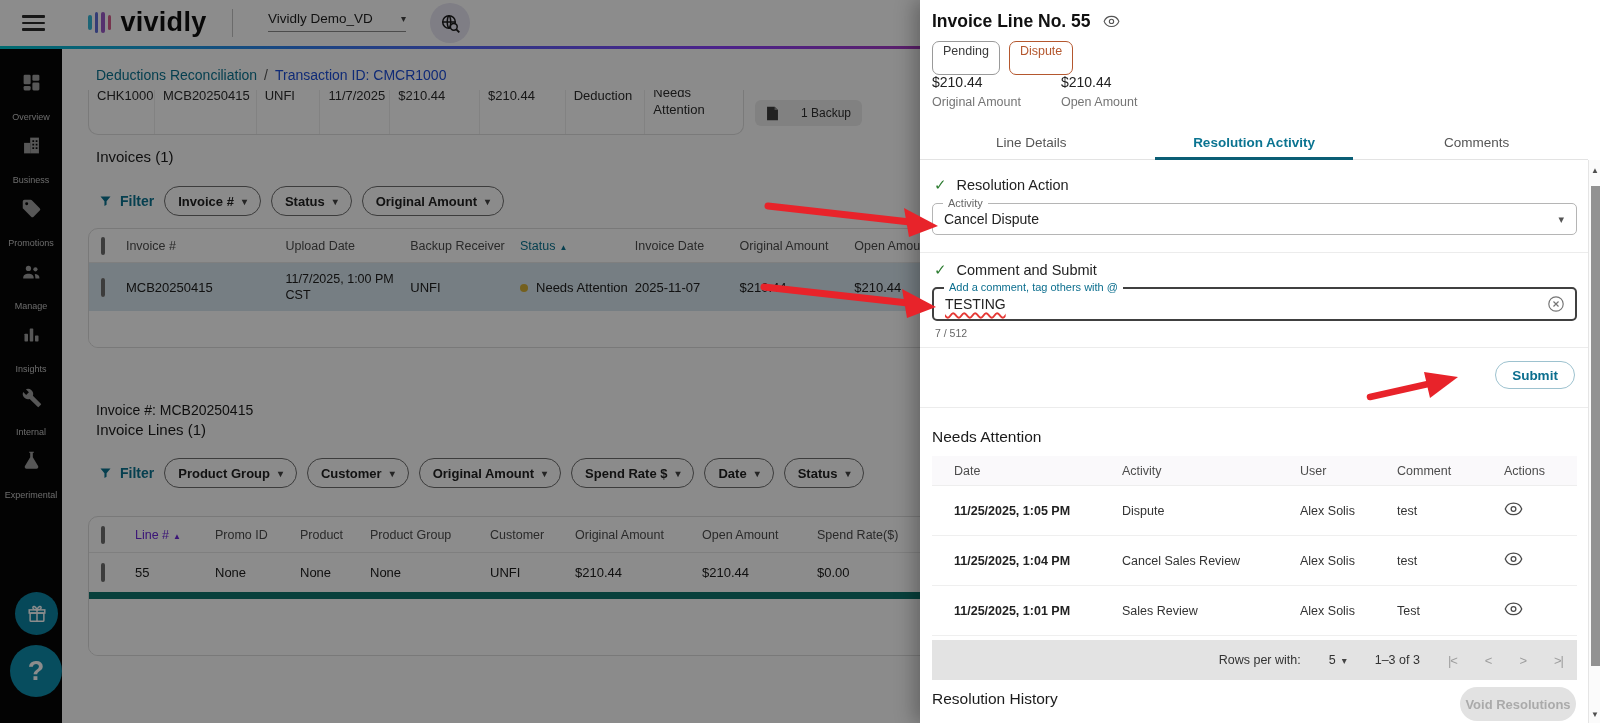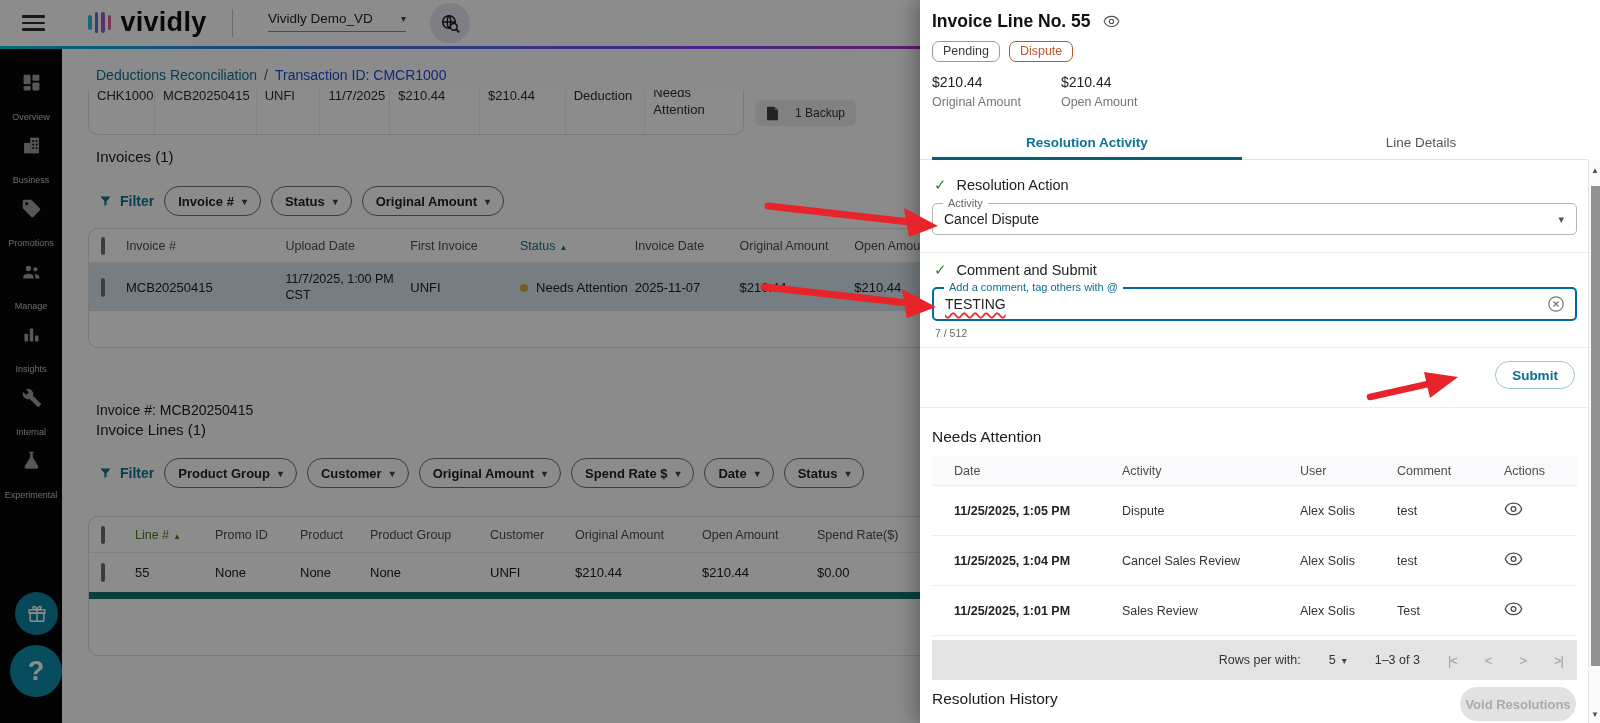--- a/index.html
+++ b/index.html
@@ -36,21 +36,21 @@
   .help-btn { left:10px; top:596px; width:52px; height:52px; background:#0d8cab; color:#fff; font-size:27px; font-weight:700; }
   
   .main { position:absolute; left:62px; top:49px; width:1538px; height:674px; z-index:1; }
   .breadcrumb { position:absolute; left:34px; top:18px; font-size:14px; }
   .breadcrumb .link { color:#0b7491; cursor:pointer; }
   .breadcrumb .sep { color:#555; margin:0 7px; }
   .breadcrumb .cur { color:#1d4ed8; }
   .txn-box { position:absolute; left:26px; top:41px; width:656px; height:45px; background:#fff; border:1px solid #dedede; border-top:none; border-radius:0 0 10px 10px; overflow:hidden; display:flex; }
   .txn-cell { border-right:1px solid #ededed; font-size:13px; color:#2c2c2c; padding:0 4px 0 8px; margin-top:-3px; line-height:17px; }
   .txn-cell:last-child { border-right:none; }
-  .backup-chip { position:absolute; left:693px; top:51px; height:26px; background:#ebebeb; border-radius:6px; display:flex; align-items:center; gap:16px; padding:0 11px; font-size:12px; color:#2e2e2e; cursor:pointer; }
+  .backup-chip { position:absolute; left:693px; top:51px; height:26px; background:#ebebeb; border-radius:6px; display:flex; align-items:center; gap:22px; padding:0 11px; font-size:12px; color:#2e2e2e; cursor:pointer; }
   .sec-title { position:absolute; font-size:15px; color:#1b1b1b; }
   .filter-row { position:absolute; height:30px; display:flex; align-items:center; gap:10px; }
   .filter-lab { display:flex; align-items:center; gap:7px; color:#0b7491; font-size:14px; font-weight:600; cursor:pointer; }
   .pill { height:30px; border:1px solid #6e6e6e; border-radius:16px; padding:0 13px; display:flex; align-items:center; gap:8px; font-size:13px; font-weight:600; color:#222; background:transparent; cursor:pointer; }
   .caret { font-size:10px; color:#444; }
   .tbl { position:absolute; left:26px; width:872px; background:#fff; border:1px solid #dcdcdc; border-radius:10px; overflow:hidden; }
   .trow { display:flex; align-items:center; }
   .thead { height:34px; border-bottom:1px solid #e8e8e8; font-size:12.5px; color:#4d4d4d; }
   .tcell { padding-right:6px; }
   .cbx { width:17px; height:17px; border:2px solid #6e6e6e; border-radius:2px; background:#fff; margin-left:12px; cursor:pointer; }
@@ -60,37 +60,37 @@
   .sel { background:#d7e5ee; height:48px; }
   .emptyrow { background:#fff; }
   .dot { display:inline-block; width:8px; height:8px; border-radius:50%; background:#d4af37; margin-right:8px; }
   .small2l { font-size:12.5px; line-height:1.3; }
   
   .backdrop { position:absolute; left:0; top:0; width:920px; height:723px; background:rgba(0,0,0,0.45); z-index:50; }
   
   .panel { position:absolute; left:920px; top:0; width:680px; height:723px; background:#fff; z-index:60; box-shadow:-6px 0 18px rgba(0,0,0,.28); }
   .p-title { position:absolute; left:12px; top:11px; font-size:17.5px; font-weight:700; color:#111; display:flex; align-items:center; gap:12px; }
   .badges { position:absolute; left:12px; top:41px; display:flex; gap:9px; }
-  .badge { border:1px solid #9a9a9a; border-radius:7px; padding:2px 10px 3px; font-size:12.5px; color:#3a3a3a; }
+  .badge { border:1px solid #9a9a9a; border-radius:7px; padding:2px 10px 16px; font-size:12.5px; color:#3a3a3a; }
   .badge.dispute { border-color:#b4572e; color:#b4572e; }
   .amounts { position:absolute; left:12px; top:74px; display:flex; gap:40px; }
   .amt-val { font-size:14px; color:#222; margin-bottom:5px; }
   .amt-lab { font-size:12.5px; color:#757575; }
   .tabs { position:absolute; left:0; top:126px; width:668px; height:34px; display:flex; border-bottom:1px solid #e3e3e3; }
   .tab { flex:1; display:flex; align-items:center; justify-content:center; font-size:13.5px; color:#555; cursor:pointer; position:relative; }
   .tab.active { color:#0b7491; font-weight:600; }
   .tab.active::after { content:""; position:absolute; left:12px; right:12px; bottom:-1px; height:3px; background:#0b5e75; }
   .checkrow { position:absolute; left:14px; display:flex; align-items:center; gap:10px; font-size:14.5px; color:#222; }
   .ck { color:#2e7d32; font-size:15px; }
   .field { position:absolute; left:12px; width:645px; border-radius:5px; background:#fff; }
   .sel-field { top:203px; height:32px; border:1px solid #b5b5b5; cursor:pointer; }
   .fld-label { position:absolute; top:-7px; left:10px; background:#fff; padding:0 5px; font-size:11px; color:#666; }
   .fld-value { position:absolute; left:11px; top:0; line-height:30px; font-size:14px; color:#222; }
   .fld-caret { position:absolute; right:12px; top:0; line-height:30px; font-size:11px; color:#555; }
-  .cmt-field { top:287px; height:34px; border:2px solid #0369a1;text-align:right; }
+  .cmt-field { top:287px; height:34px; border:2px solid #404040;text-align:right; }
   .cmt-field .fld-label { top:-8px; color:#0b6e8e; }
   .wavy { text-decoration:underline wavy #e53935 1.5px; text-underline-offset:3px; }
   .clear-ic { position:absolute; right:10px; top:6px; cursor:pointer; }
   .counter { position:absolute; left:15px; top:327px; font-size:10.5px; color:#666; }
   .pdiv { position:absolute; left:0; width:668px; height:1px; background:#ececec; }
   .submit-btn { position:absolute; left:575px; top:361px; width:80px; height:28px; border:1.5px solid #9dc2cf; border-radius:15px; background:#fff; color:#0b6e8e; font-size:13.5px; font-weight:600; display:flex; align-items:center; justify-content:center; cursor:pointer; }
   .na-title { position:absolute; left:12px; top:428px; font-size:15.5px; color:#1b1b1b; }
   .na-tbl { position:absolute; left:12px; top:456px; width:645px; }
   .na-head { display:flex; align-items:center; height:30px; background:#faf9fb; border-bottom:1px solid #eee; font-size:12.5px; color:#4d4d4d; }
   .na-row { display:flex; align-items:center; height:50px; border-bottom:1px solid #efefef; font-size:12.5px; color:#333; }
@@ -266,21 +266,21 @@
         <span>Original Amount</span>
         <span class="caret">▾</span>
       </button>
   </div>
 
   <div class="tbl" style="top:179px;">
     <div class="trow thead">
       <div class="tcell" style="width:37px"><span class="cbx"></span></div>
       <div class="tcell" style="width:160px">Invoice #</div>
       <div class="tcell" style="width:125px">Upload Date</div>
-      <div class="tcell" style="width:110px">First Invoice</div>
+      <div class="tcell" style="width:110px">Backup Receiver</div>
       <div class="tcell sort-teal" style="width:115px"><span>Status</span><span class="sort-car">▲</span></div>
       <div class="tcell" style="width:105px">Invoice Date</div>
       <div class="tcell" style="width:115px">Original Amount</div>
       <div class="tcell" style="width:105px">Open Amount</div>
     </div>
     <div class="trow drow sel">
       <div class="tcell" style="width:37px"><span class="cbx"></span></div>
       <div class="tcell" style="width:160px">MCB20250415</div>
       <div class="tcell small2l" style="width:125px">11/7/2025, 1:00 PM CST</div>
       <div class="tcell" style="width:110px">UNFI</div>
@@ -323,21 +323,21 @@
       </button>
     <button class="pill">
         <span>Status</span>
         <span class="caret">▾</span>
       </button>
   </div>
 
   <div class="tbl" style="top:467px;">
     <div class="trow thead" style="height:36px">
       <div class="tcell" style="width:46px"><span class="cbx"></span></div>
-      <div class="tcell" style="width:80px; color:#4d7c0f;"><span>Line #</span><span class="sort-car">▲</span></div>
+      <div class="tcell" style="width:80px; color:#6d28d9;"><span>Line #</span><span class="sort-car">▲</span></div>
       <div class="tcell" style="width:85px">Promo ID</div>
       <div class="tcell" style="width:70px">Product</div>
       <div class="tcell" style="width:120px">Product Group</div>
       <div class="tcell" style="width:85px">Customer</div>
       <div class="tcell" style="width:127px">Original Amount</div>
       <div class="tcell" style="width:115px">Open Amount</div>
       <div class="tcell" style="width:110px">Spend Rate($)</div>
     </div>
     <div class="trow drow" style="height:46px; border-bottom:7px solid #0f766e;">
       <div class="tcell" style="width:46px"><span class="cbx"></span></div>
@@ -375,22 +375,23 @@
       <div class="amt-val">$210.44</div>
       <div class="amt-lab">Original Amount</div>
     </div>
     <div>
       <div class="amt-val">$210.44</div>
       <div class="amt-lab">Open Amount</div>
     </div>
   </div>
 
   <div class="tabs">
+    <div class="tab">Line Details</div>
     <div class="tab active">Resolution Activity</div>
-    <div class="tab">Line Details</div>
+    <div class="tab">Comments</div>
   </div>
 
   <div class="checkrow" style="top:176px;">
     <span class="ck">✓</span>
     <span>Resolution Action</span>
   </div>
   <div class="field sel-field">
     <span class="fld-label">Activity</span>
     <span class="fld-value">Cancel Dispute</span>
     <span class="fld-caret">▾</span>

